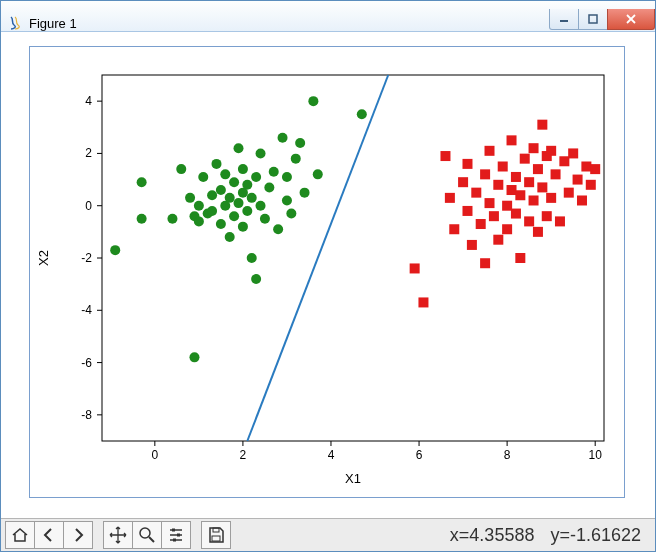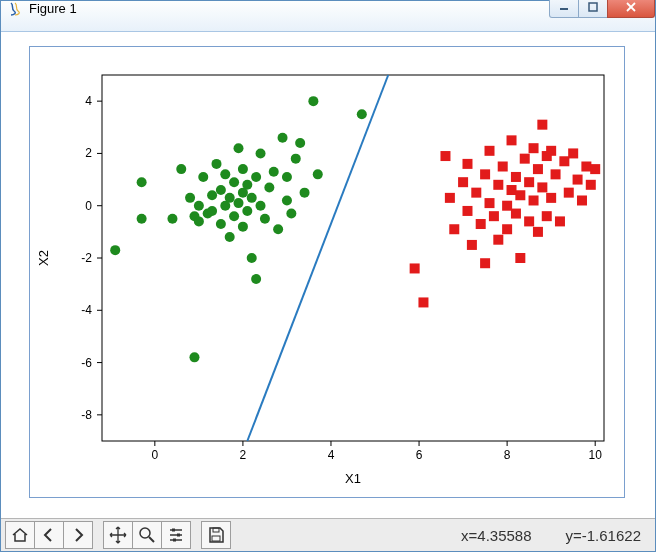--- a/index.html
+++ b/index.html
@@ -1,31 +1,31 @@
 <!DOCTYPE html>
 <html><head>
 <meta charset="utf-8">
 <style>
 html,body{margin:0;padding:0;width:656px;height:552px;background:#fff;font-family:"Segoe UI",Tahoma,sans-serif;font-size:12px;color:#000;overflow:hidden}
 .window{width:656px;height:552px;border:1px solid #5b8dbd;box-sizing:border-box;display:flex;flex-direction:column}
-.titlebar{height:30px;background:linear-gradient(#fdfefe,#e8f1fa);border-bottom:1px solid #a9c6e4;display:flex;align-items:flex-start;padding:0 0 0 6px}
+.titlebar{height:30px;background:linear-gradient(#fdfefe,#e8f1fa);border-bottom:1px solid #a9c6e4;display:flex;align-items:flex-end;padding:0 0 0 6px}
 .titlebar .icon{width:16px;height:16px;margin-right:6px}
 .titlebar .title{flex:1;font-size:13px;color:#000}
 .winbtns{display:flex;height:22px;margin-top:-4px}
 .winbtn{width:28px;height:20px;display:flex;align-items:center;justify-content:center;border:1px solid #8ca9c8;border-top:none;margin-left:-1px;background:linear-gradient(#f4f8fc,#dbe8f5);cursor:default}
 .winbtn svg{display:block}
 .winbtn.min{border-bottom-left-radius:3px}
 .winbtn.close{width:46px;background:linear-gradient(#f08f82,#d9563f);border-color:#b14a3a;border-bottom-right-radius:3px}
 .client{flex:1;background:#fff;position:relative}
 .plotframe{position:absolute;left:28px;top:14px;width:596px;height:452px;border:1px solid #7a9fce;background:#fff;box-sizing:border-box}
 .toolbar{height:32px;border-top:1px solid #b5b5b5;background:#ececec;display:flex;align-items:center;padding:0 4px}
 .tbtn{width:28px;height:26px;border:1px solid #9d9d9d;background:#f7f7f7;display:flex;align-items:center;justify-content:center;cursor:default}
 .tbtn+ .tbtn{margin-left:-1px}
 .sep{width:10px}
-.coords{margin-left:auto;font-size:15px;color:#333;display:flex;gap:34px;padding-right:10px}
+.coords{margin-left:auto;font-size:18px;color:#333;display:flex;gap:16px;padding-right:10px}
 </style>
 </head>
 <body>
 <div class="window">
   <div class="titlebar">
     <span class="icon">
       <svg width="16" height="16" viewBox="0 0 16 16">
           <path d="M4 2c3 2 0 6 3 8s0 4-3 4" stroke="#2b60a6" stroke-width="1.5" fill="none"></path>
           <path d="M8 2c3 2 0 6 3 8s0 4-3 4" stroke="#e6b23a" stroke-width="1.2" fill="none"></path>
         </svg>

